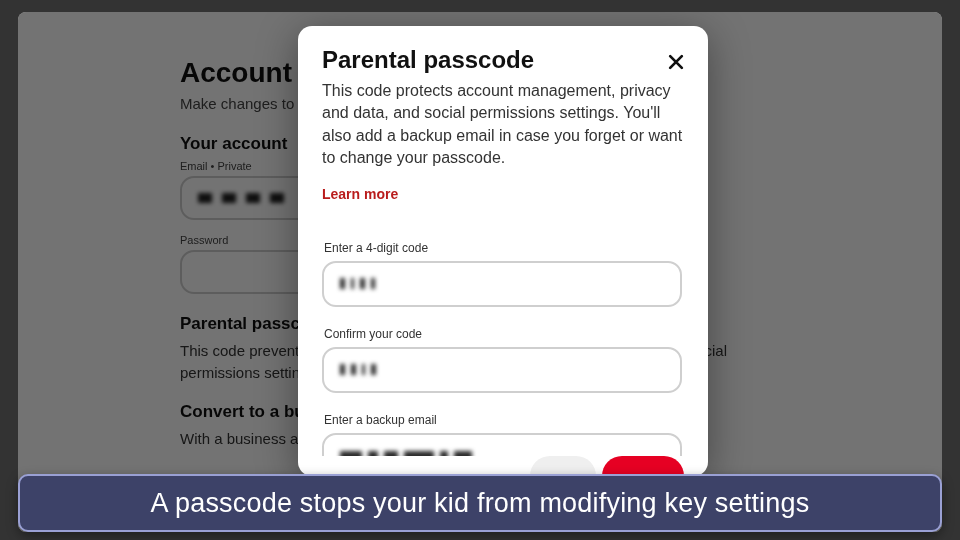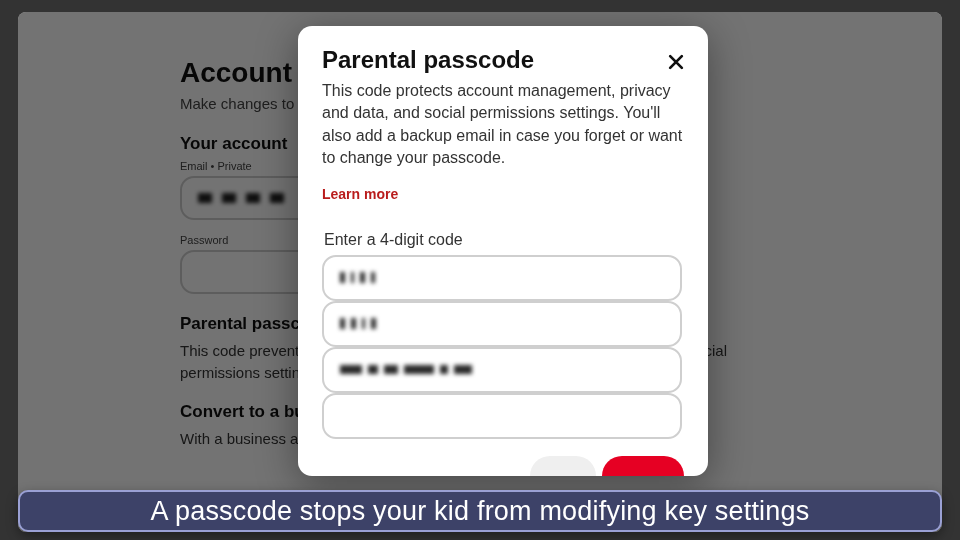--- a/index.html
+++ b/index.html
@@ -75,21 +75,21 @@
   .modal-body {
     flex: 1;
     overflow-y: auto;
     padding: 12px 12px 12px 24px;
     margin-top: 6px;
   }
   .modal-body::-webkit-scrollbar { width: 12px; }
   .modal-body::-webkit-scrollbar-track { background: #f1f1f1; border-radius: 6px;}
   .modal-body::-webkit-scrollbar-thumb { background: #c4c4c4; border-radius: 6px; }
 
-  .field-label { font-size: 16px; color: #333; margin: 10px 0 6px 2px; }
+  .field-label { font-size: 12px; color: #333; margin: 20px 0 6px 2px; }
   .modal-input {
     width: 360px; height: 46px;
     border: 2px solid #cfcfcf; border-radius: 14px;
     padding: 0 16px;
     font-size: 15px; color: #111;
     display: flex; align-items: center;
     background: #fff;
   }
   .modal-input .blur { display: flex; gap: 6px; }
   .modal-input .blur span {
@@ -109,21 +109,21 @@
     width: 66px; height: 40px; background: #efefef; border-radius: 22px;
   }
   .pill-red {
     position: absolute; right: 24px; bottom: -20px;
     width: 82px; height: 40px; background: #e60023; border-radius: 22px;
   }
 
   .caption-bar {
     position: absolute;
     left: 18px; bottom: 8px;
-    width: 924px; height: 42px;
+    width: 924px; height: 58px;
     background: #3d4268;
     border: 2px solid #9aa0d4;
     border-radius: 10px;
     display: flex; align-items: center; justify-content: center;
     box-shadow: 0 4px 12px rgba(0,0,0,0.4);
     padding: 0 20px;
   }
   .caption-bar span {
     color: #ffffff; font-size: 27px; font-weight: 400;
     letter-spacing: 0.2px;
@@ -176,29 +176,31 @@
       <div class="field-label">Enter a 4-digit code</div>
       <div class="modal-input">
         <div class="blur small">
             <span></span>
             <span style="width:3px"></span>
             <span></span>
             <span style="width:4px"></span>
           </div>
       </div>
 
+      <div class="field-label">Confirm your code</div>
       <div class="modal-input">
         <div class="blur small">
             <span></span>
             <span></span>
             <span style="width:3px"></span>
             <span></span>
           </div>
       </div>
 
+      <div class="field-label">Enter a backup email</div>
       <div class="modal-input">
         <div class="blur scatter">
           <span style="width:22px"></span>
             <span style="width:10px"></span>
             <span style="width:14px"></span>
             <span style="width:30px"></span>
             <span style="width:8px"></span>
             <span style="width:18px"></span>
         </div>
       </div>

